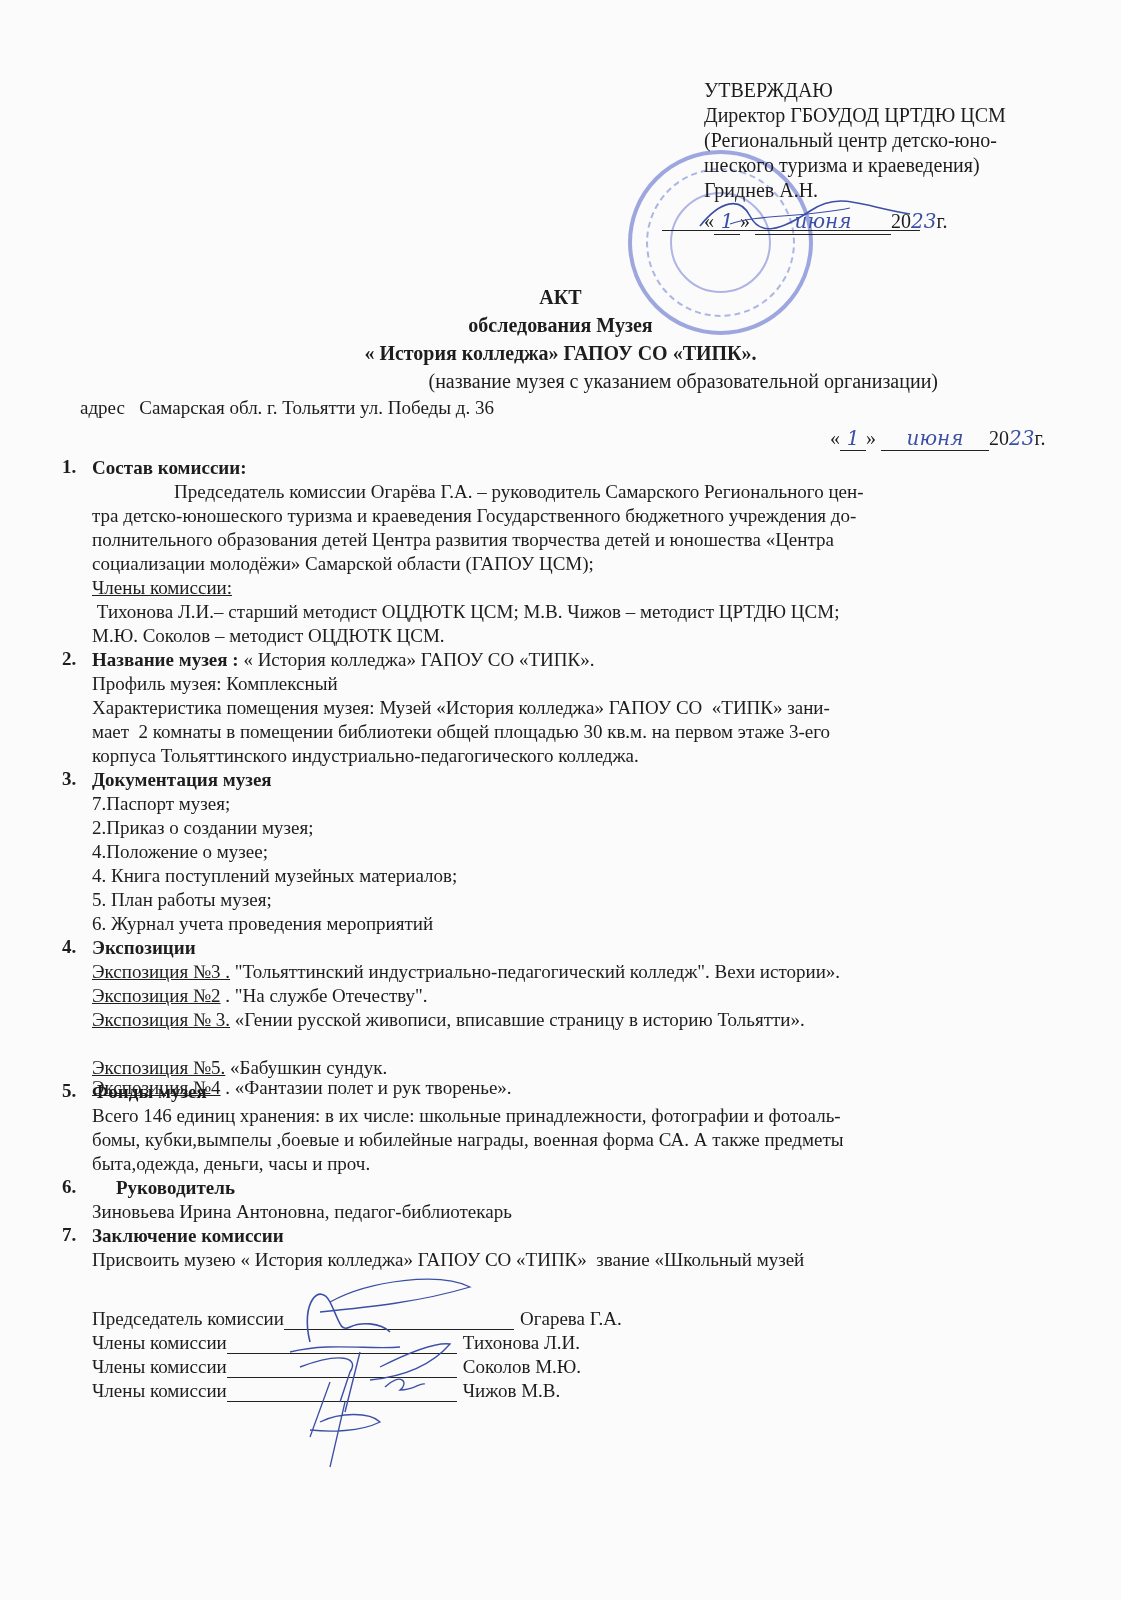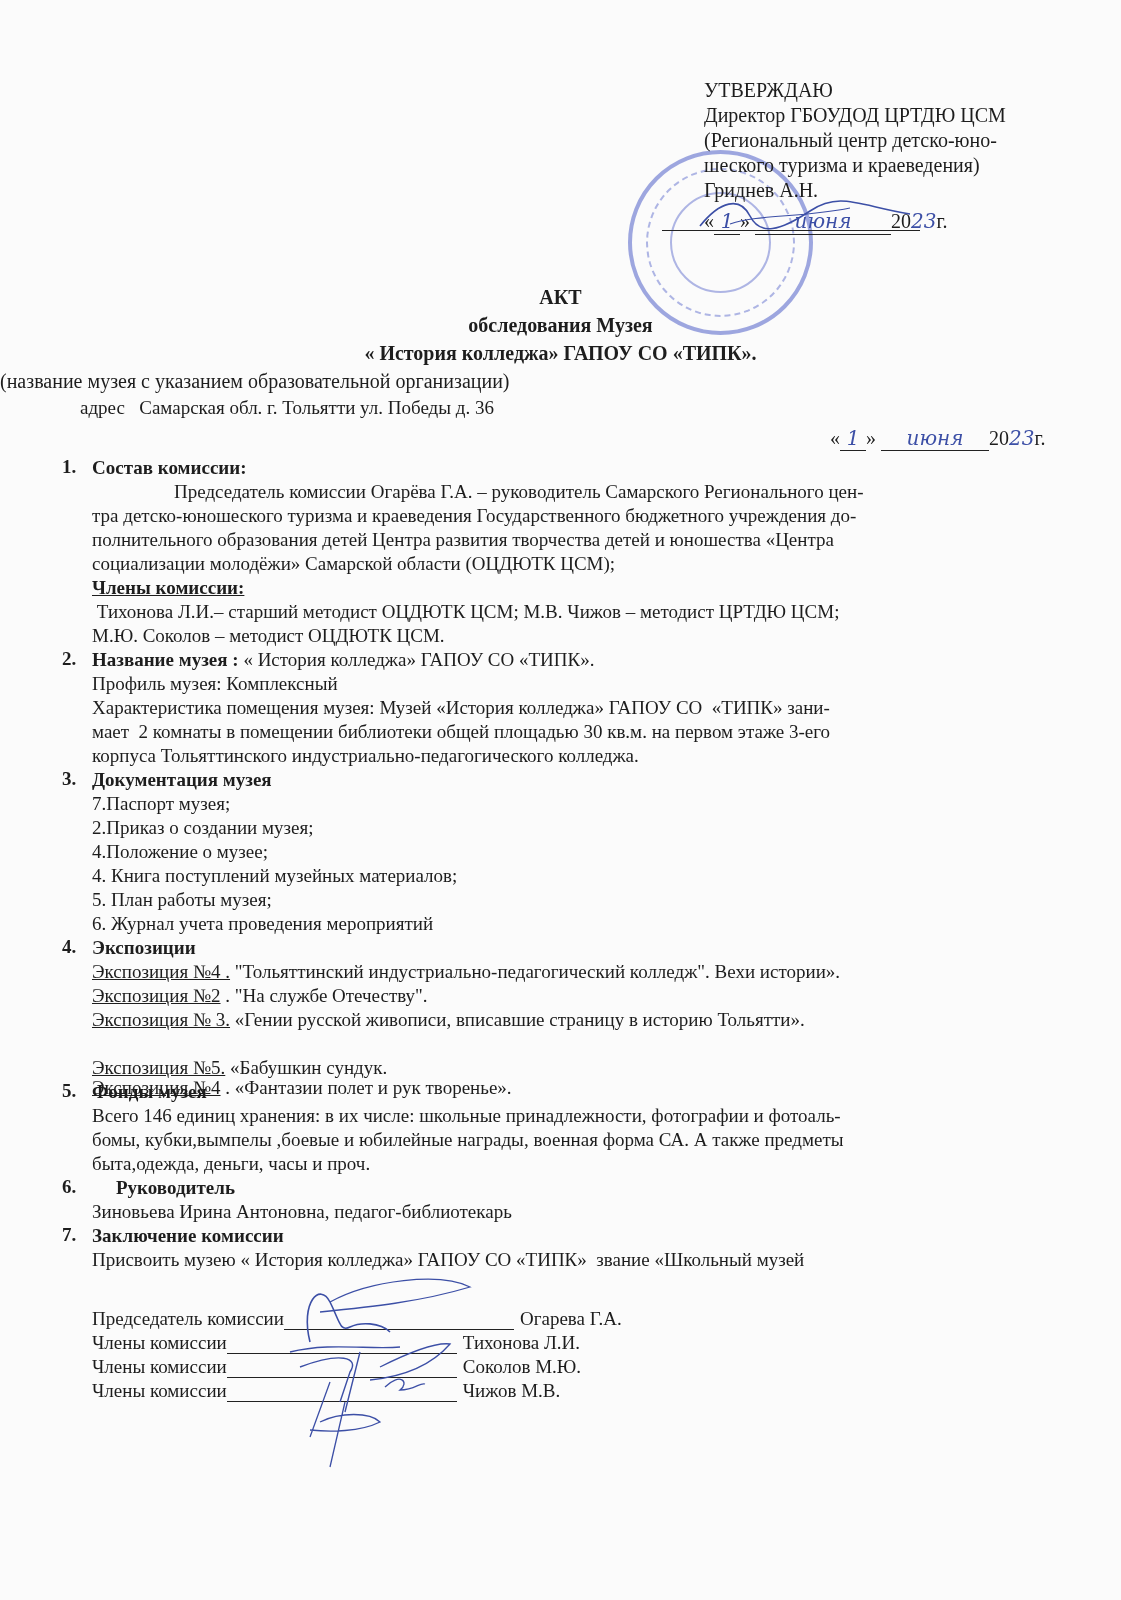--- a/index.html
+++ b/index.html
@@ -20,21 +20,21 @@
   }
   .stamp::before {
     content: ""; position: absolute; left: 14px; top: 14px; right: 14px; bottom: 14px; border-radius: 50%;
     border: 2px dashed rgba(80,96,200,0.45);
   }
   .stamp::after {
     content: ""; position: absolute; left: 38px; top: 38px; right: 38px; bottom: 38px; border-radius: 50%;
     border: 2px solid rgba(80,96,200,0.45);
   }
   .title { left: 0; width: 1121px; text-align: center; font-weight: bold; font-size: 20px; }
-  .subtitle { left: 0; width: 938px; text-align: left; font-size: 20px; }
+  .subtitle { left: 0; width: 938px; text-align: right; font-size: 20px; }
   .body-text { font-size: 19px; line-height: 24px; }
   .sec-head { font-weight: bold; }
   .num { position: absolute; left: 62px; font-weight: bold; font-size: 19px; }
   .indent { left: 92px; width: 940px; }
   .u { text-decoration: underline; }
   .sig-row { position: absolute; left: 92px; font-size: 19px; white-space: nowrap; }
   .sig-line { display: inline-block; width: 230px; border-bottom: 1.5px solid #222; height: 18px; vertical-align: bottom; margin-right: 6px; }
   .sig-scribble { position: absolute; }
 </style>
 </head>
@@ -72,22 +72,22 @@
 <div class="abs body-text" style="left:830px; top:426px; white-space:nowrap; font-size:20px;">
   <span>«</span><span class="blank hand" style="width:26px">1</span><span>»</span>
   <span class="blank hand" style="width:108px">июня</span><span>20</span><span class="hand">23</span><span>г.</span>
 </div>
 
 <div class="num" style="top:456px;">1.</div>
 <div class="abs body-text sec-head indent" style="top:456px;">Состав комиссии:</div>
 <div class="abs body-text" style="left:174px; top:480px;">Председатель комиссии Огарёва Г.А. – руководитель Самарского Регионального цен-</div>
 <div class="abs body-text indent" style="top:504px;">тра детско-юношеского туризма и краеведения Государственного бюджетного учреждения до-</div>
 <div class="abs body-text indent" style="top:528px;">полнительного образования детей Центра развития творчества детей и юношества «Центра</div>
-<div class="abs body-text indent" style="top:552px;">социализации молодёжи» Самарской области (ОЦДЮТК ЦСМ);</div>
-<div class="abs body-text indent u" style="top:576px; width:auto;font-weight:bold;">Члены комиссии:</div>
+<div class="abs body-text indent" style="top:552px;">социализации молодёжи» Самарской области (ГАПОУ ЦСМ);</div>
+<div class="abs body-text indent u" style="top:576px; width:auto;">Члены комиссии:</div>
 <div class="abs body-text indent" style="top:600px; white-space:pre;"> Тихонова Л.И.– старший методист ОЦДЮТК ЦСМ; М.В. Чижов – методист ЦРТДЮ ЦСМ;</div>
 <div class="abs body-text indent" style="top:624px;">М.Ю. Соколов – методист ОЦДЮТК ЦСМ.</div>
 
 <div class="num" style="top:648px;">2.</div>
 <div class="abs body-text indent" style="top:648px;">
   <span class="sec-head">Название музея :</span><span> « История колледжа» ГАПОУ СО «ТИПК».</span>
 </div>
 <div class="abs body-text indent" style="top:672px;">Профиль музея: Комплексный</div>
 <div class="abs body-text indent" style="top:696px; white-space:pre;">Характеристика помещения музея: Музей «История колледжа» ГАПОУ СО  «ТИПК» зани-</div>
 <div class="abs body-text indent" style="top:720px; white-space:pre;">мает  2 комнаты в помещении библиотеки общей площадью 30 кв.м. на первом этаже 3-его</div>
@@ -97,21 +97,21 @@
 <div class="abs body-text sec-head indent" style="top:768px;">Документация музея</div>
 <div class="abs body-text indent" style="top:792px;">7.Паспорт музея;</div>
 <div class="abs body-text indent" style="top:816px;">2.Приказ о создании музея;</div>
 <div class="abs body-text indent" style="top:840px;">4.Положение о музее;</div>
 <div class="abs body-text indent" style="top:864px;">4. Книга поступлений музейных материалов;</div>
 <div class="abs body-text indent" style="top:888px;">5. План работы музея;</div>
 <div class="abs body-text indent" style="top:912px;">6. Журнал учета проведения мероприятий</div>
 
 <div class="num" style="top:936px;">4.</div>
 <div class="abs body-text sec-head indent" style="top:936px;">Экспозиции</div>
-<div class="abs body-text indent" style="top:960px; white-space:nowrap;"><span class="u">Экспозиция №4 .</span><span> "Тольяттинский индустриально-педагогический колледж". Вехи истории».</span></div>
+<div class="abs body-text indent" style="top:960px; white-space:nowrap;"><span class="u">Экспозиция №3 .</span><span> "Тольяттинский индустриально-педагогический колледж". Вехи истории».</span></div>
 <div class="abs body-text indent" style="top:984px; white-space:nowrap;"><span class="u">Экспозиция №2</span><span> . "На службе Отечеству".</span></div>
 <div class="abs body-text indent" style="top:1008px; white-space:nowrap;"><span class="u">Экспозиция № 3.</span><span> «Гении русской живописи, вписавшие страницу в историю Тольятти».</span></div>
 <div class="abs body-text indent" style="top:1032px; white-space:nowrap;margin-top:44px;"><span class="u">Экспозиция №4</span><span> . «Фантазии полет и рук творенье».</span></div>
 <div class="abs body-text indent" style="top:1056px; white-space:nowrap;"><span class="u">Экспозиция №5.</span><span> «Бабушкин сундук.</span></div>
 
 <div class="num" style="top:1080px;">5.</div>
 <div class="abs body-text sec-head indent" style="top:1080px;">Фонды музея</div>
 <div class="abs body-text indent" style="top:1104px;">Всего 146 единиц хранения: в их числе: школьные принадлежности, фотографии и фотоаль-</div>
 <div class="abs body-text indent" style="top:1128px;">бомы, кубки,вымпелы ,боевые и юбилейные награды, военная форма СА. А также предметы</div>
 <div class="abs body-text indent" style="top:1152px;">быта,одежда, деньги, часы и проч.</div>

